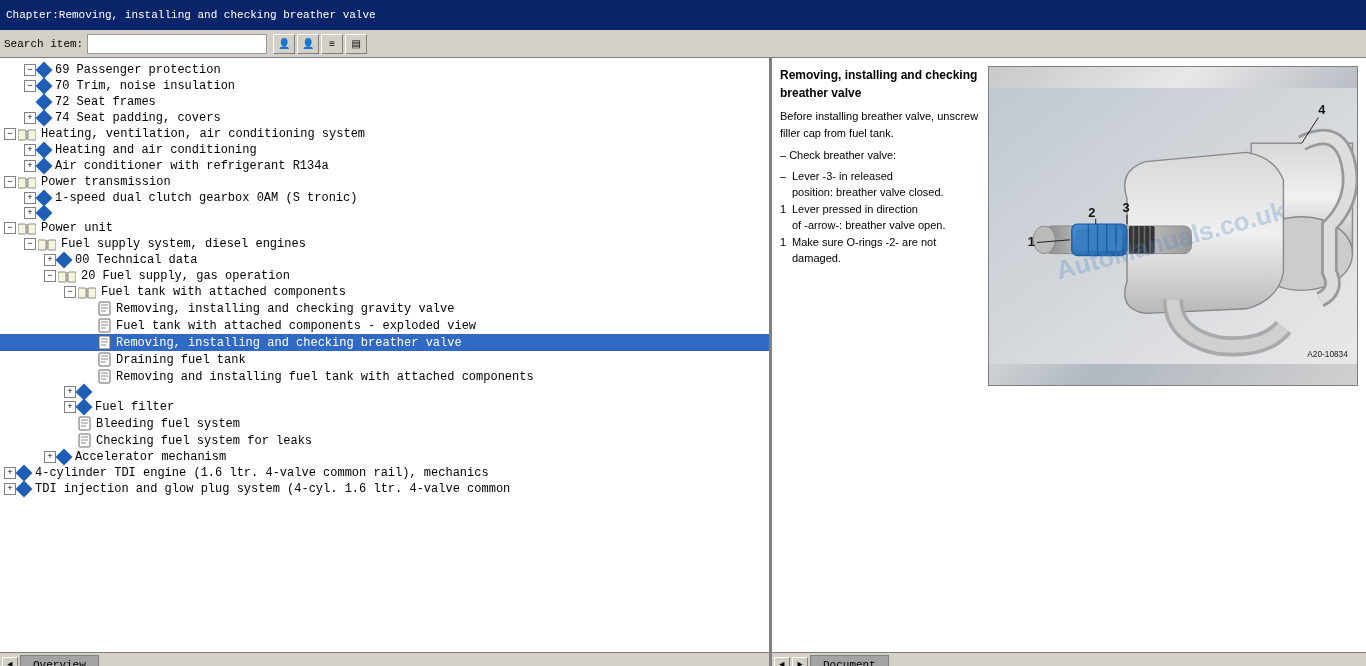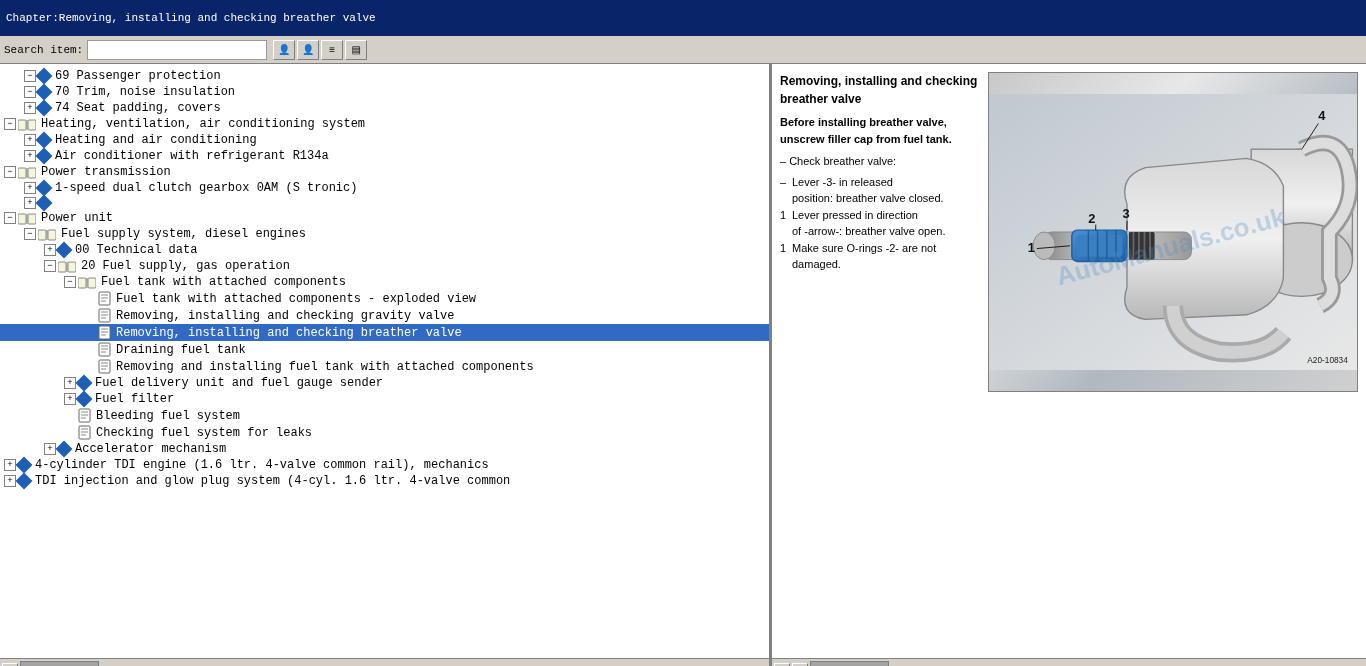--- a/index.html
+++ b/index.html
@@ -4,21 +4,21 @@
   <style>
     * { box-sizing: border-box; margin: 0; padding: 0; }
     body { font-family: 'Courier New', monospace; font-size: 12px; background: #d4d0c8; overflow: hidden; width: 1366px; height: 666px; }
 
     
     #title-bar {
       background: #0a246a;
       color: white;
       padding: 2px 6px;
       font-size: 11px;
-      height: 36px;
+      height: 30px;
       display: flex;
       align-items: center;
     }
 
     
     #toolbar {
       background: #d4d0c8;
       border-bottom: 1px solid #808080;
       padding: 2px 4px;
       display: flex;
@@ -261,20 +261,29 @@
           <div class="tree-item-content">
             <span class="expand-icon">−</span>
             <span style="display: inline-flex; align-items: center; margin-right: 3px;">
               <span class="blue-diamond"></span>
             </span>
             <span>70 Trim, noise insulation</span>
           </div>
         </div>
         <div class="tree-item indent-1">
           <div class="tree-item-content">
+            <span style="width: 12px; display: inline-block;"></span>
+            <span style="display: inline-flex; align-items: center; margin-right: 3px;">
+              <span class="blue-diamond"></span>
+            </span>
+            <span>72 Seat frames</span>
+          </div>
+        </div>
+        <div class="tree-item indent-1">
+          <div class="tree-item-content">
             <span class="expand-icon">+</span>
             <span style="display: inline-flex; align-items: center; margin-right: 3px;">
               <span class="blue-diamond"></span>
             </span>
             <span>74 Seat padding, covers</span>
           </div>
         </div>
         <div class="tree-item indent-0">
           <div class="tree-item-content">
             <span class="expand-icon">−</span>
@@ -401,35 +410,35 @@
           <div class="tree-item-content">
             <span style="width: 12px; display: inline-block;"></span>
             <span style="margin-right: 3px; display: inline-flex; align-items: center;">
               <svg width="13" height="15" viewBox="0 0 13 15">
                 <rect x="1" y="1" width="11" height="13" rx="1" fill="white" stroke="#666" stroke-width="1"></rect>
                 <line x1="3" y1="4" x2="10" y2="4" stroke="#888" stroke-width="1"></line>
                 <line x1="3" y1="7" x2="10" y2="7" stroke="#888" stroke-width="1"></line>
                 <line x1="3" y1="10" x2="8" y2="10" stroke="#888" stroke-width="1"></line>
               </svg>
             </span>
-            <span>Fuel tank with attached components - exploded view</span>
+            <span>Removing, installing and checking gravity valve</span>
           </div>
         </div>
         <div class="tree-item indent-4">
           <div class="tree-item-content">
             <span style="width: 12px; display: inline-block;"></span>
             <span style="margin-right: 3px; display: inline-flex; align-items: center;">
               <svg width="13" height="15" viewBox="0 0 13 15">
                 <rect x="1" y="1" width="11" height="13" rx="1" fill="white" stroke="#666" stroke-width="1"></rect>
                 <line x1="3" y1="4" x2="10" y2="4" stroke="#888" stroke-width="1"></line>
                 <line x1="3" y1="7" x2="10" y2="7" stroke="#888" stroke-width="1"></line>
                 <line x1="3" y1="10" x2="8" y2="10" stroke="#888" stroke-width="1"></line>
               </svg>
             </span>
-            <span>Removing, installing and checking gravity valve</span>
+            <span>Fuel tank with attached components - exploded view</span>
           </div>
         </div>
         <div class="tree-item indent-4 selected">
           <div class="tree-item-content">
             <span style="width: 12px; display: inline-block;"></span>
             <span style="margin-right: 3px; display: inline-flex; align-items: center;">
               <svg width="13" height="15" viewBox="0 0 13 15">
                 <rect x="1" y="1" width="11" height="13" rx="1" fill="white" stroke="#666" stroke-width="1"></rect>
                 <line x1="3" y1="4" x2="10" y2="4" stroke="#888" stroke-width="1"></line>
                 <line x1="3" y1="7" x2="10" y2="7" stroke="#888" stroke-width="1"></line>
@@ -466,21 +475,20 @@
             </span>
             <span>Removing and installing fuel tank with attached components</span>
           </div>
         </div>
         <div class="tree-item indent-3">
           <div class="tree-item-content">
             <span class="expand-icon">+</span>
             <span style="display: inline-flex; align-items: center; margin-right: 3px;">
               <span class="blue-diamond"></span>
             </span>
-            <span>Fuel delivery unit and fuel gauge sender</span>
           </div>
         </div>
         <div class="tree-item indent-3">
           <div class="tree-item-content">
             <span class="expand-icon">+</span>
             <span style="display: inline-flex; align-items: center; margin-right: 3px;">
               <span class="blue-diamond"></span>
             </span>
             <span>Fuel filter</span>
           </div>
@@ -540,21 +548,21 @@
             <span>TDI injection and glow plug system (4-cyl. 1.6 ltr. 4-valve common</span>
           </div>
         </div>
       </div>
   </div>
 
   <div id="right-panel">
     <div id="content-area">
       <div id="text-content">
         <div class="content-title">Removing, installing and checking breather valve</div>
-        <p class="content-text" style="margin-top:6px;font-weight:bold;">
+        <p class="content-text" style="margin-top:6px;">
           <span>Before installing breather valve, unscrew filler cap from fuel tank.</span>
         </p>
         <p class="content-text" style="margin-top:6px;">
           <span>– Check breather valve:</span>
         </p>
         <table style="margin-top:4px;font-size:11px;font-family:Arial,sans-serif;border-collapse:collapse;">
           <tbody>
               <tr>
             <td style="width:12px;vertical-align:top;padding-right:2px;">–</td>
             <td>

